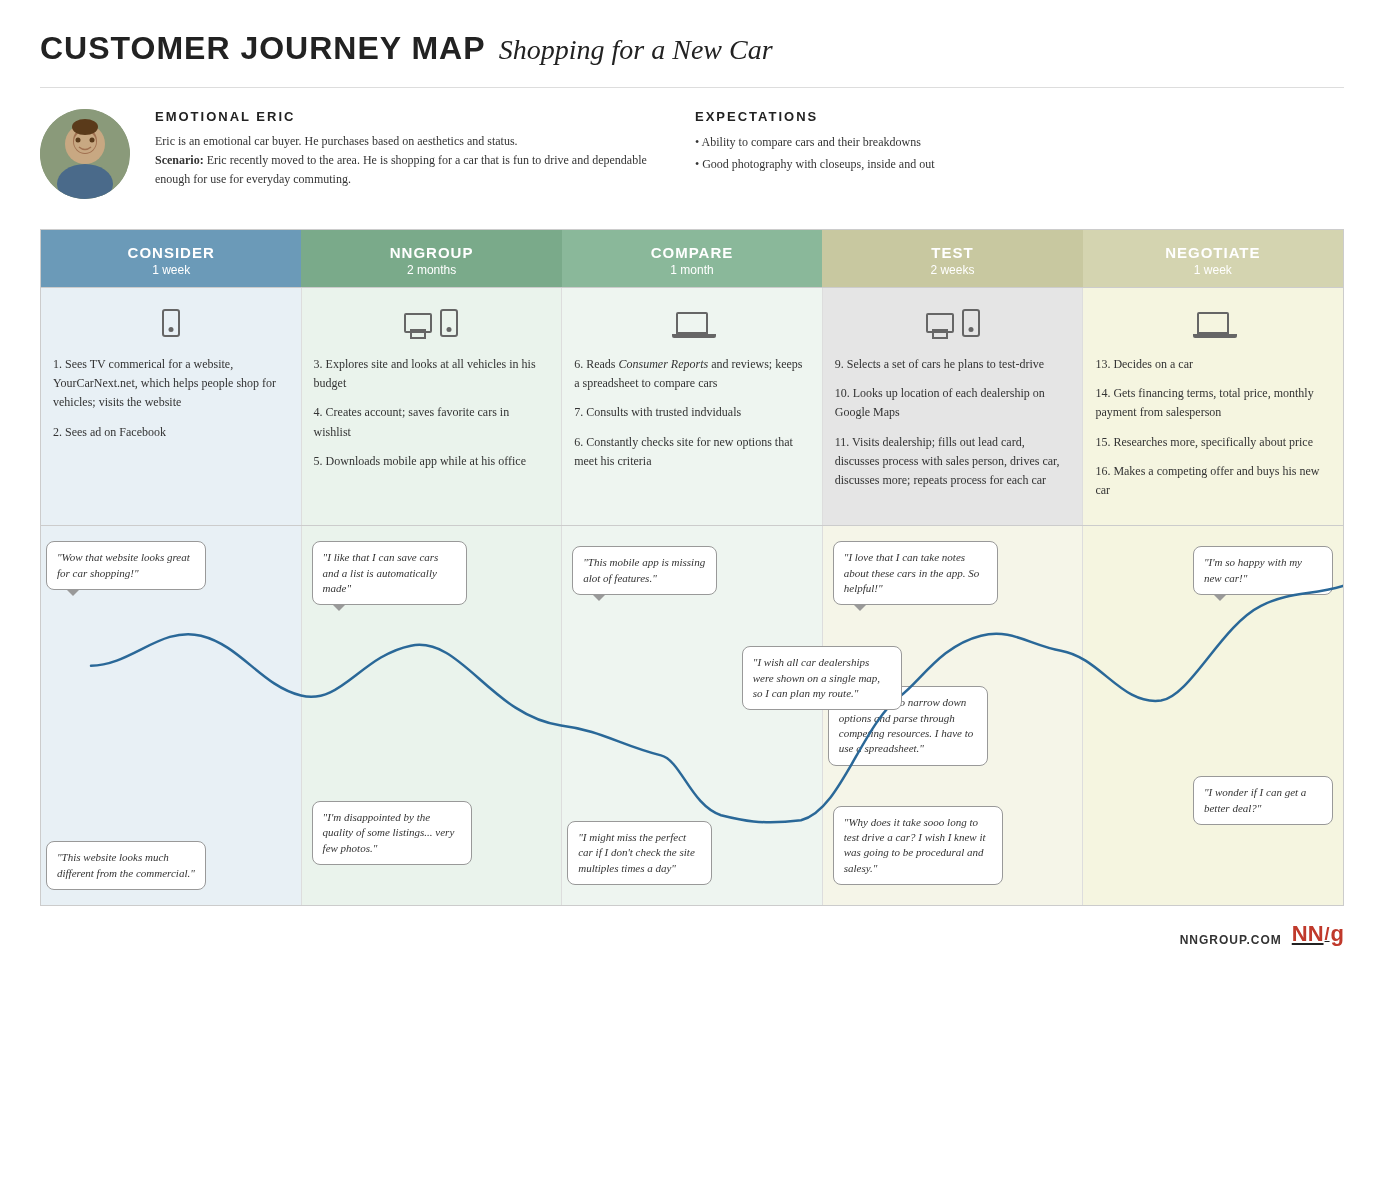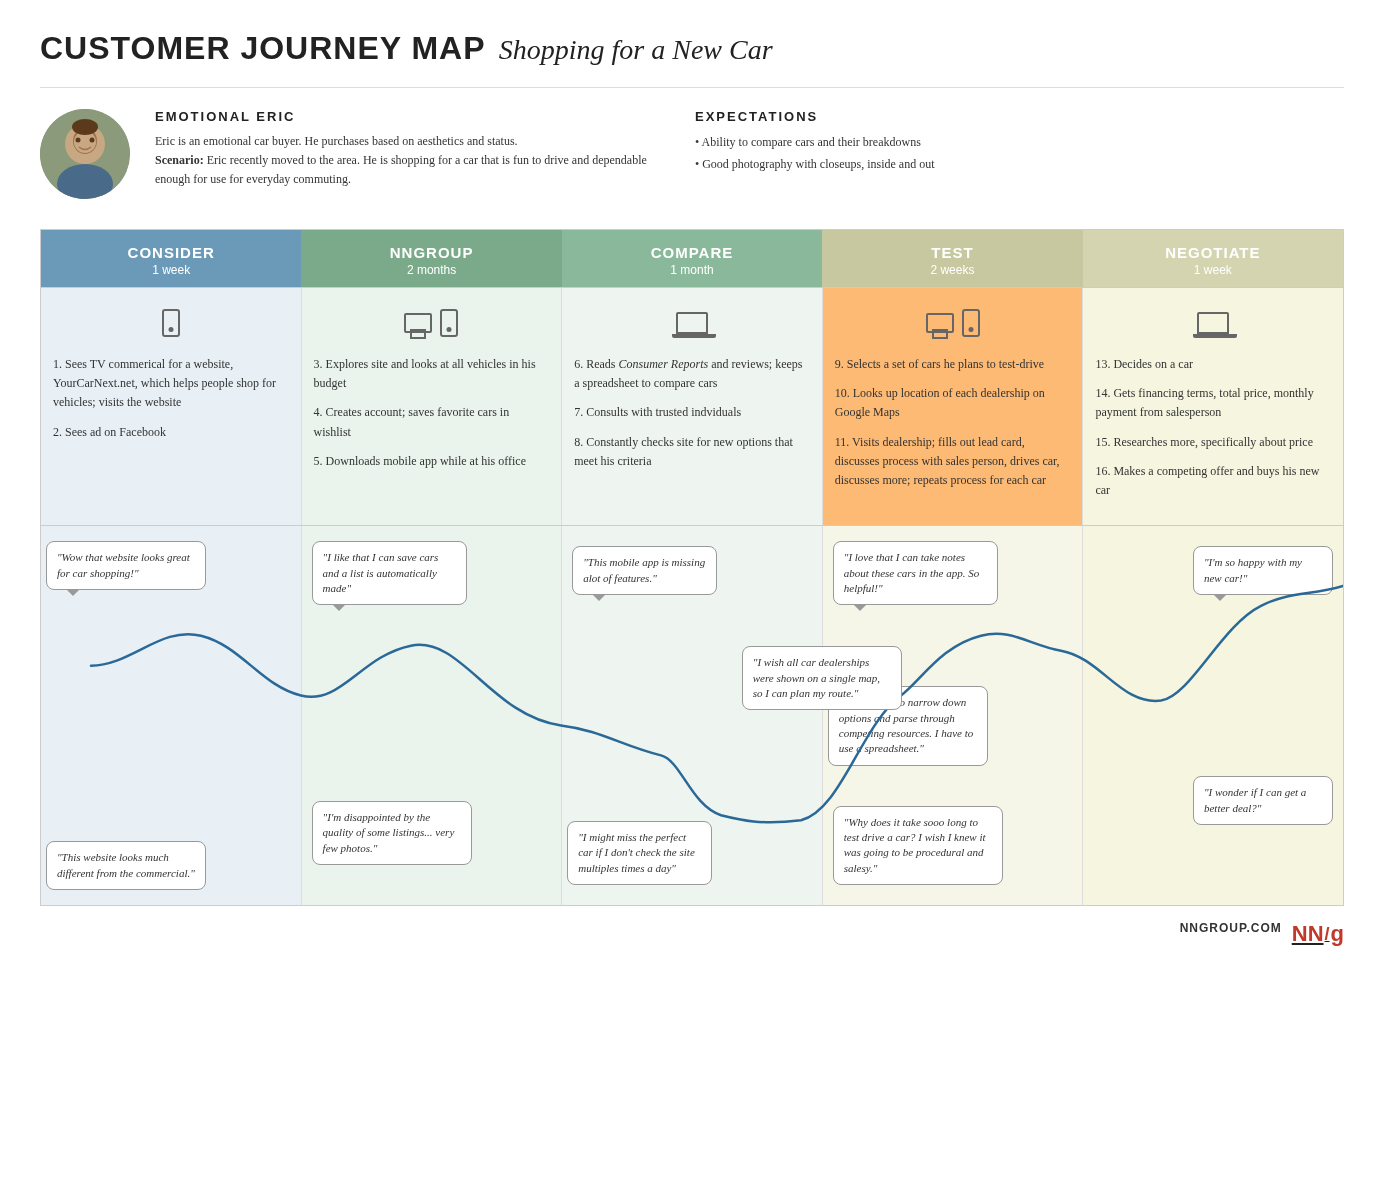--- a/index.html
+++ b/index.html
@@ -132,21 +132,21 @@
     .phase-col {
       flex: 1;
       padding: 15px 12px;
       border-right: 1px solid #ddd;
       vertical-align: top;
     }
     .phase-col:last-child { border-right: none; }
     .pc-consider { background: #e8f0f5; }
     .pc-explore { background: #eaf3ec; }
     .pc-compare { background: #eef5f0; }
-    .pc-test { background: #fdba74; }
+    .pc-test { background: #e5e5e5; }
     .pc-negotiate { background: #f5f5e0; }
 
     
     .device-icons {
       display: flex;
       justify-content: center;
       gap: 8px;
       margin-bottom: 12px;
       height: 40px;
       align-items: center;
@@ -271,21 +271,21 @@
       width: 100%;
       height: 100%;
       pointer-events: none;
       z-index: 10;
     }
 
     
     .footer {
       display: flex;
       justify-content: flex-end;
-      align-items: flex-start;
+      align-items: flex-end;
       padding-top: 10px;
       margin-top: 5px;
     }
     .footer-brand {
       font-family: Arial, sans-serif;
       font-size: 12px;
       font-weight: bold;
       letter-spacing: 1px;
       margin-right: 10px;
       color: #333;
@@ -390,21 +390,21 @@
       </ul>
     </div>
 
     <div class="phase-col pc-compare">
       <div class="device-icons">
         <div class="icon-laptop device-icon"></div>
       </div>
       <ul class="steps-list">
         <li>6. Reads <em>Consumer Reports</em> and reviews; keeps a spreadsheet to compare cars</li>
         <li>7. Consults with trusted indviduals</li>
-        <li>8. Constantly checks site for new options that meet his criteria</li>
+        <li>6. Constantly checks site for new options that meet his criteria</li>
       </ul>
     </div>
 
     <div class="phase-col pc-test">
       <div class="device-icons">
         <div class="icon-desktop device-icon"></div>
         <div class="icon-phone device-icon"></div>
       </div>
       <ul class="steps-list">
         <li>9. Selects a set of cars he plans to test-drive</li>

